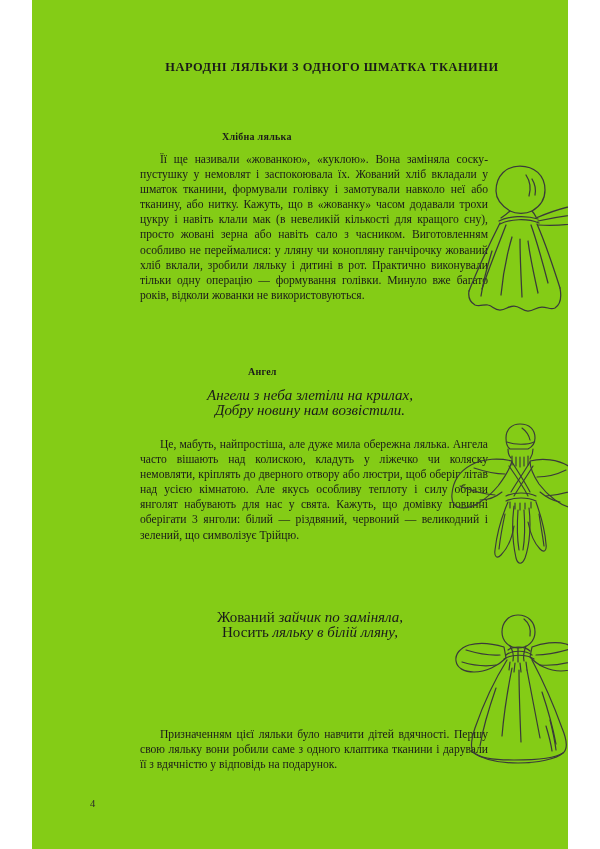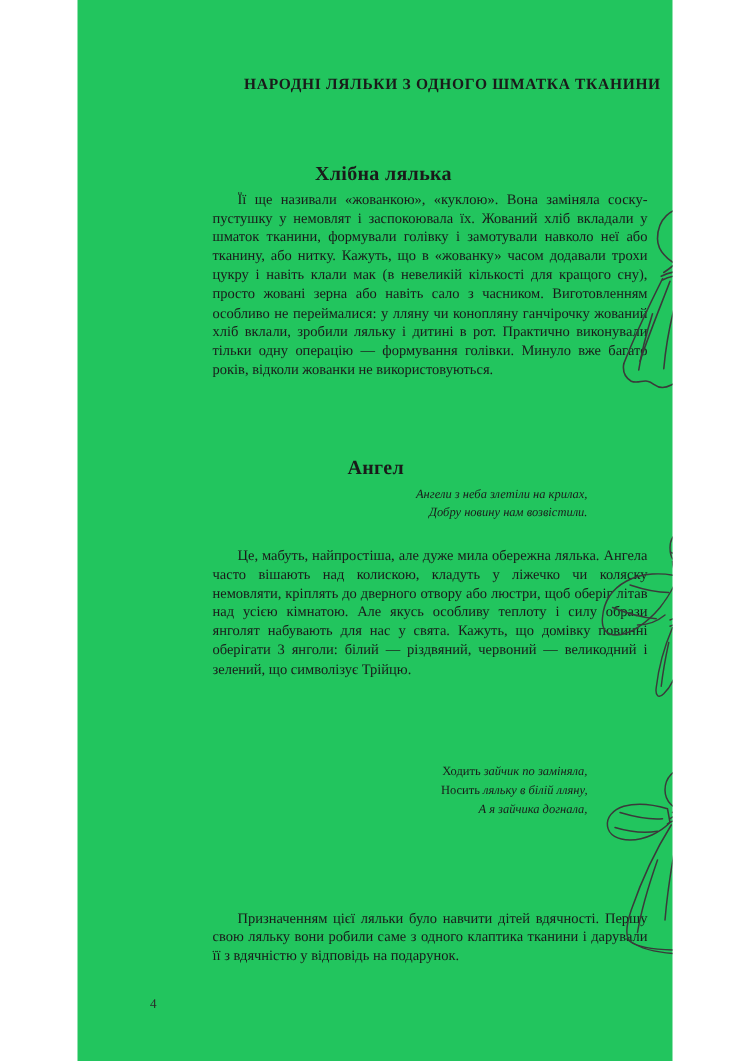--- a/index.html
+++ b/index.html
@@ -7,24 +7,24 @@
     margin: 0;
     padding: 0;
     background: #ffffff;
   }
   body {
     font-family: "Liberation Serif", "DejaVu Serif", serif;
     color: #1a1a1a;
   }
   .page {
     position: relative;
-    width: 476px;
+    width: 536px;
     height: 849px;
     margin: 0 auto;
-    background: #22c55e;
+    background: #84cc16;
     overflow: hidden;
   }
 
   
   .doc-title {
     position: absolute;
     left: 60px;
     top: 60px;
     width: 480px;
     text-align: center;
@@ -42,31 +42,31 @@
     text-align: justify;
     text-indent: 20px;
     hyphens: manual;
   }
   .para.full  { left: 60px; width: 480px; }
   .para.col   { left: 60px; width: 348px; margin-left: 48px; }
 
   .section-head {
     position: absolute;
     font-weight: bold;
-    font-size: 16px;
+    font-size: 10px;
     letter-spacing: 0.25px;
     white-space: nowrap;
     font-family: Liberation Serif, serif;
   }
 
   .verse {
     position: absolute;
-    font-size: 10px;
+    font-size: 15px;
     line-height: 15.2px;
-    text-align: right;
+    text-align: center;
     font-style: italic;
   }
   .verse .lead { font-style: normal; }
   .verse .src  { font-style: normal; }
 
   .folio {
     position: absolute;
     left: 58px;
     top: 798px;
     font-size: 10.5px;
@@ -207,27 +207,24 @@
       <path d="M68 92 C67 106 67 120 69 132"></path>
       <path d="M74 92 C75 106 75 120 73 132"></path>
       <path d="M55 96 C52 110 50 122 49 131"></path>
       <path d="M89 96 C91 109 93 120 94 128"></path>
     </svg>
   </div>
 
 
   <div class="verse" style="left:148px; top:610px; width:260px;">
     <div>
-      <span class="lead">Ходить </span><span>зайчик по заміняла,</span>
+      <span class="lead">Жований </span><span>зайчик по заміняла,</span>
     </div>
     <div>
       <span class="lead">Носить </span><span>ляльку в білій лляну,</span>
-    </div>
-    <div>
-      <span class="lead"></span><span>А я зайчика догнала,</span>
     </div>
   </div>
 
   <div class="para col" style="top:727px;">Призначенням цієї ляльки було навчити дітей вдячності. Першу свою ляльку вони робили саме з одного клаптика тканини і дарували її з вдячністю у відповідь на подарунок.</div>
 
   <div class="figure" style="left:414px; top:610px; width:148px; height:158px;">
     <svg width="148" height="158" viewBox="0 0 148 158" fill="none" stroke="#3a3a3a" stroke-width="1.2" stroke-linecap="round" stroke-linejoin="round">
 
       <path d="M56 22 C56 12 63 5 72 5 C82 5 89 12 89 22
                C89 31 82 38 72 38 C63 38 56 31 56 22 Z"></path>

